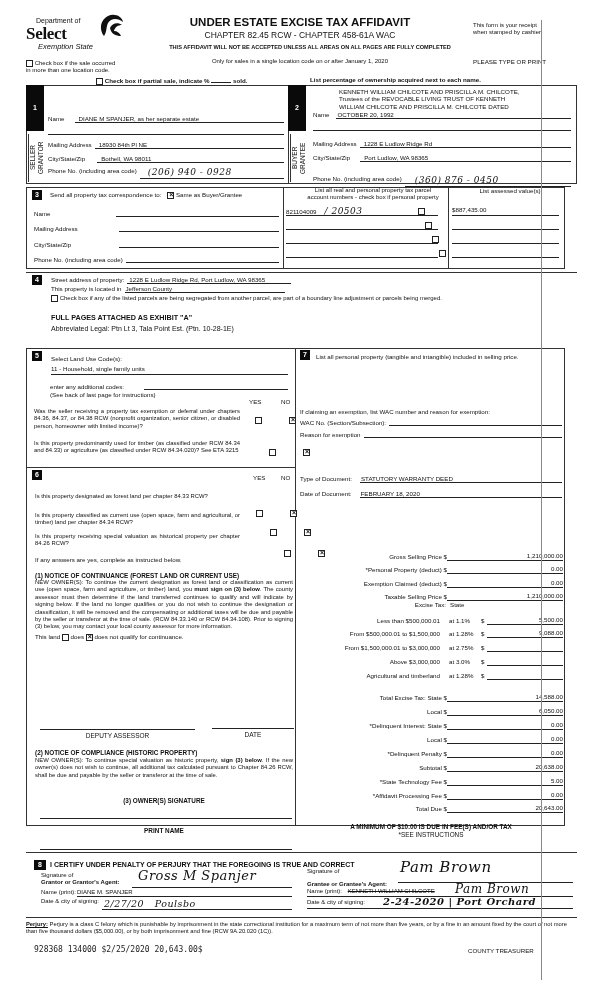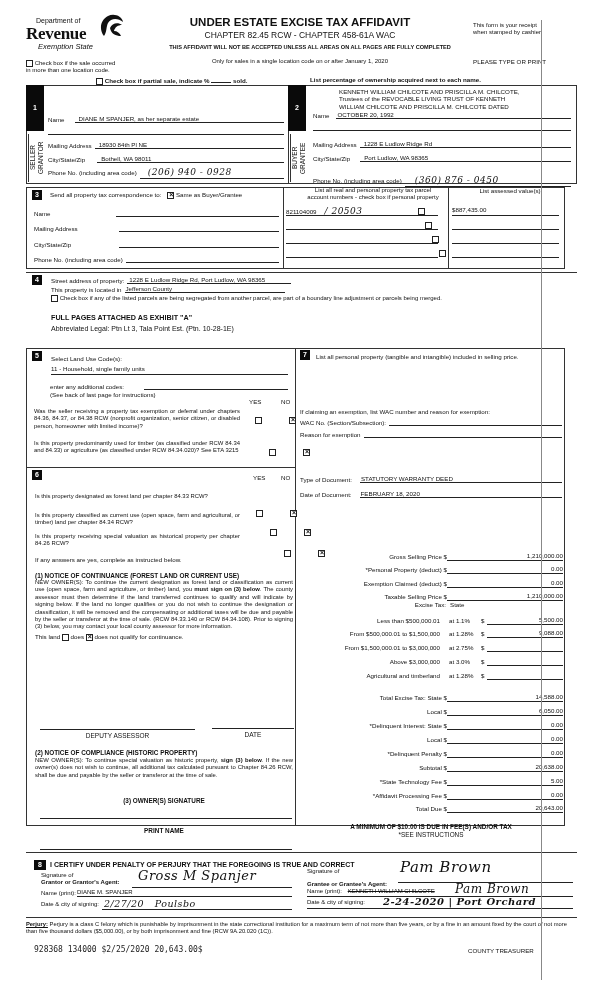--- a/index.html
+++ b/index.html
@@ -8,30 +8,30 @@
 .abs{position:absolute}
 .b{font-weight:bold}
 .u{text-decoration:underline}
 .line{border-bottom:0.8px solid #222}
 .box{border:1px solid #333}
 .sec{background:#0a0a0a;color:#fff;font-weight:bold;display:flex;align-items:center;justify-content:center;font-size:7px}
 .cb{display:inline-block;width:7px;height:7px;border:0.8px solid #222;background:#fff;vertical-align:middle;position:relative;font-size:6px;line-height:6px;text-align:center}
 .cb.x::after{content:"×";position:absolute;left:0;top:-0.5px;width:6px;font-weight:bold;font-size:7px}
 .hand{font-family:"DejaVu Serif",serif;font-style:italic;font-size:10px;letter-spacing:0.5px}
 .vert{writing-mode:vertical-rl;transform:rotate(180deg);text-align:center;font-size:6.5px}
-.row{position:absolute;display:flex;align-items:center}
+.row{position:absolute;display:flex;align-items:flex-start}
 .fill{flex:1;border-bottom:0.8px solid #222;margin-left:3px;min-height:7px;padding-left:4px}
 .just{text-align:justify}
 </style>
 </head>
 <body>
 
 <div class="abs" style="left:26px;top:14px;width:100px;height:40px">
   <div class="abs" style="left:10px;top:3px;font-size:7px">Department of</div>
-  <div class="abs" style="left:0;top:10px;font-family:'Liberation Serif',serif;font-weight:bold;font-size:17px;letter-spacing:-0.3px">Revenue</div>
+  <div class="abs" style="left:0;top:10px;font-family:'Liberation Serif',serif;font-weight:bold;font-size:17px;letter-spacing:-0.3px">Select</div>
   <div class="abs" style="left:12px;top:28px;font-style:italic;font-size:7.5px">Exemption State</div>
   <svg class="abs" style="left:72px;top:0" width="26" height="24" viewBox="0 0 26 24">
     <path d="M6 22 C1 16 2 6 10 2 C16 -1 24 2 25 8 C20 4 13 4 10 9 C8 13 9 18 6 22 Z" fill="#111"></path>
     <path d="M12 14 C14 9 20 8 24 11 C20 11 17 13 16 17 C19 17 22 19 23 22 C18 22 13 20 12 14 Z" fill="#111"></path>
   </svg>
 </div>
 
 <div class="abs b" style="left:180px;top:16px;width:240px;text-align:center;font-size:11.5px">UNDER ESTATE EXCISE TAX AFFIDAVIT</div>
 <div class="abs" style="left:180px;top:30px;width:240px;text-align:center;font-size:8.5px">CHAPTER 82.45 RCW - CHAPTER 458-61A WAC</div>
 <div class="abs b" style="left:140px;top:44px;width:340px;text-align:center;font-size:5.6px">THIS AFFIDAVIT WILL NOT BE ACCEPTED UNLESS ALL AREAS ON ALL PAGES ARE FULLY COMPLETED</div>

